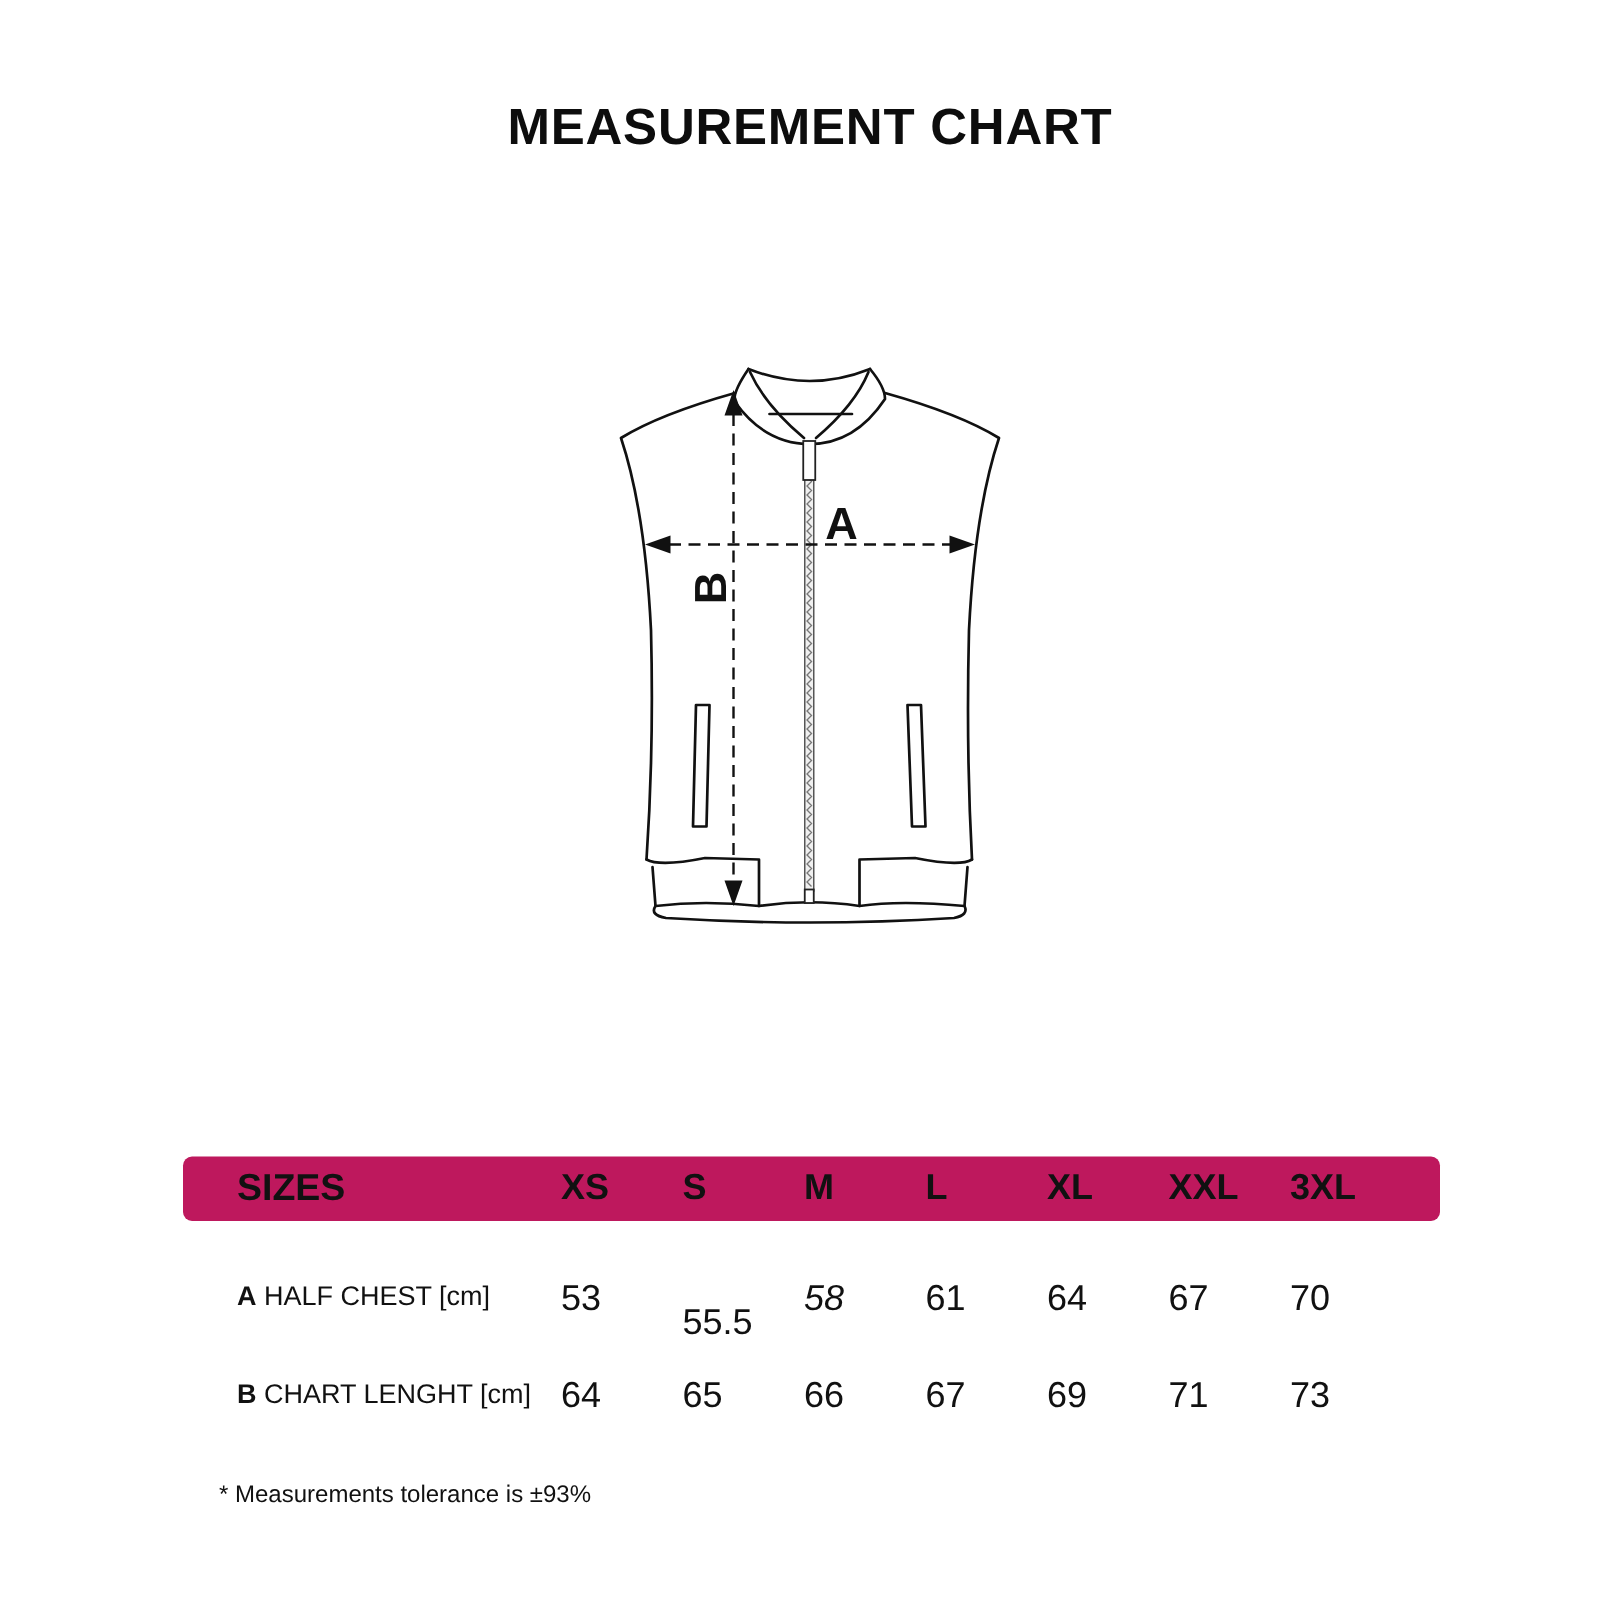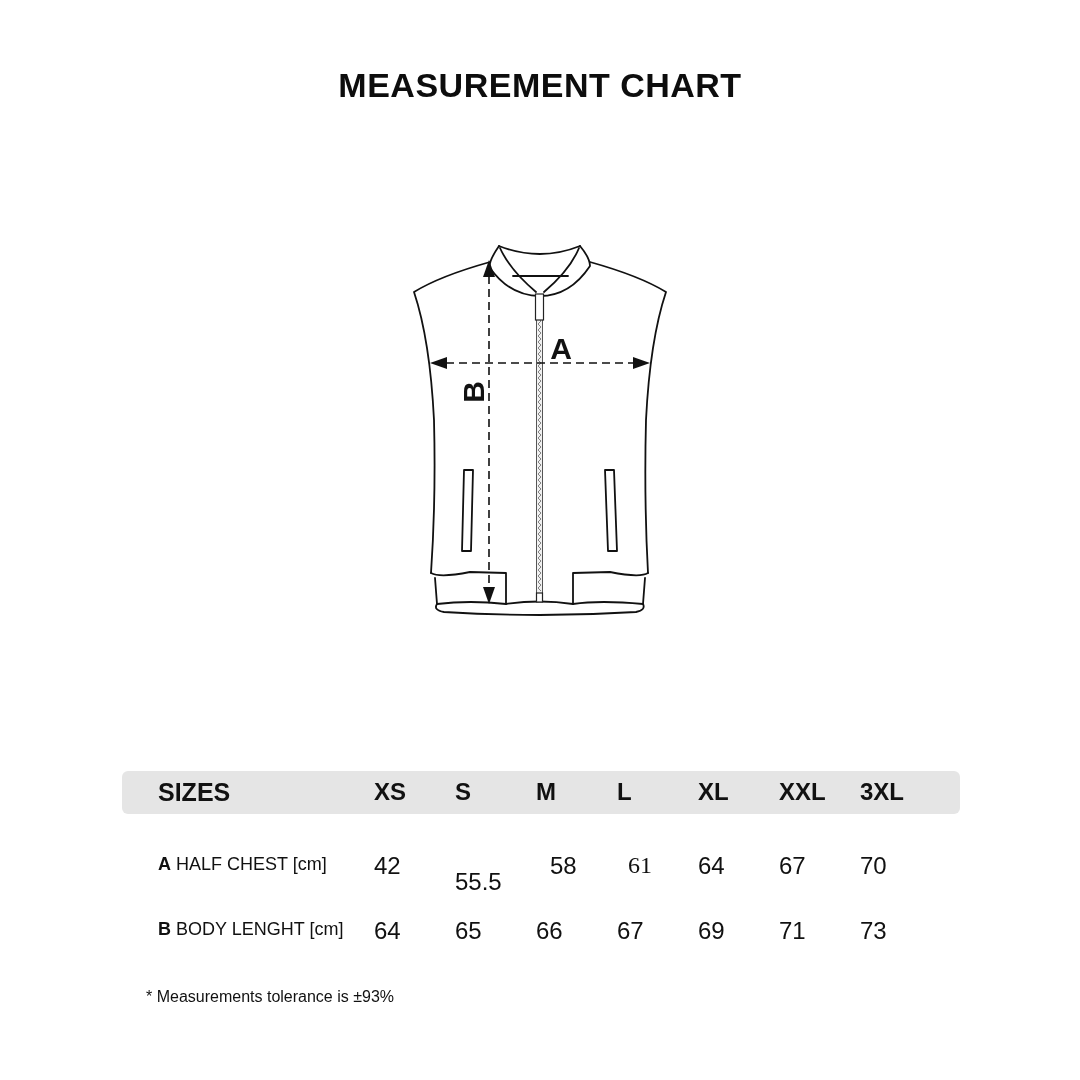--- a/index.html
+++ b/index.html
@@ -1,20 +1,20 @@
 <!DOCTYPE html>
 <html><head>
   <meta charset="utf-8">
   <style>
     html, body { margin: 0; padding: 0; background: #ffffff; }
     body { width: 1080px; height: 1080px; position: relative; overflow: hidden; font-family: "Liberation Sans", "DejaVu Sans", sans-serif; color: #111; }
     .title { position: absolute; left: 0; top: 66px; width: 1080px; text-align: center; font-size: 34px; font-weight: 700; letter-spacing: 0.5px; color: #0d0d0d; }
     .illustration { position: absolute; left: 400px; top: 230px; width: 280px; height: 400px; }
     .illustration svg { width: 280px; height: 400px; display: block; }
-    .size-header { position: absolute; left: 122px; top: 771px; width: 838px; height: 43px; background: #e5e5e5; border-radius: 6px; }
+    .size-header { position: absolute; left: 122px; top: 771px; width: 838px; height: 43px; background: #be185d; border-radius: 6px; }
     .cell { position: absolute; text-align: left; width: 80px; }
     .hdr-label { position: absolute; left: 36px; top: 7px; font-size: 25px; font-weight: 700; color: #111; }
     .hdr-size { top: 7px; font-size: 24px; font-weight: 700; color: #111; }
     .row { position: absolute; left: 122px; width: 838px; height: 40px; }
     .row-label { position: absolute; left: 36px; top: 0; font-size: 18px; color: #111; white-space: nowrap; }
     .row-label b { font-weight: 700; }
     .row-val { top: -2px; font-size: 24px; color: #111; }
     .note { position: absolute; left: 146px; top: 988px; font-size: 16px; color: #111; }
   </style>
 </head>
@@ -77,31 +77,31 @@
     <div class="cell hdr-size" style="left:333px;">S</div>
     <div class="cell hdr-size" style="left:414px;">M</div>
     <div class="cell hdr-size" style="left:495px;">L</div>
     <div class="cell hdr-size" style="left:576px;">XL</div>
     <div class="cell hdr-size" style="left:657px;">XXL</div>
     <div class="cell hdr-size" style="left:738px;">3XL</div>
   </div>
 
   <div class="row" style="top:854px;">
     <div class="row-label"><b>A</b> <span>HALF CHEST [cm]</span></div>
-    <div class="cell row-val" style="left:252px;">42</div>
+    <div class="cell row-val" style="left:252px;">53</div>
     <div class="cell row-val" style="left:333px;margin-top:16px;">55.5</div>
-    <div class="cell row-val" style="left:428px;">58</div>
-    <div class="cell row-val" style="left:506px;font-family:Liberation Serif, serif;">61</div>
+    <div class="cell row-val" style="left:414px;font-style:italic;">58</div>
+    <div class="cell row-val" style="left:495px;">61</div>
     <div class="cell row-val" style="left:576px;">64</div>
     <div class="cell row-val" style="left:657px;">67</div>
     <div class="cell row-val" style="left:738px;">70</div>
   </div>
 
   <div class="row" style="top:919px;">
-    <div class="row-label"><b>B</b> <span>BODY LENGHT [cm]</span></div>
+    <div class="row-label"><b>B</b> <span>CHART LENGHT [cm]</span></div>
     <div class="cell row-val" style="left:252px;">64</div>
     <div class="cell row-val" style="left:333px;">65</div>
     <div class="cell row-val" style="left:414px;">66</div>
     <div class="cell row-val" style="left:495px;">67</div>
     <div class="cell row-val" style="left:576px;">69</div>
     <div class="cell row-val" style="left:657px;">71</div>
     <div class="cell row-val" style="left:738px;">73</div>
   </div>
 
   <div class="note">* Measurements tolerance is ±93%</div>

